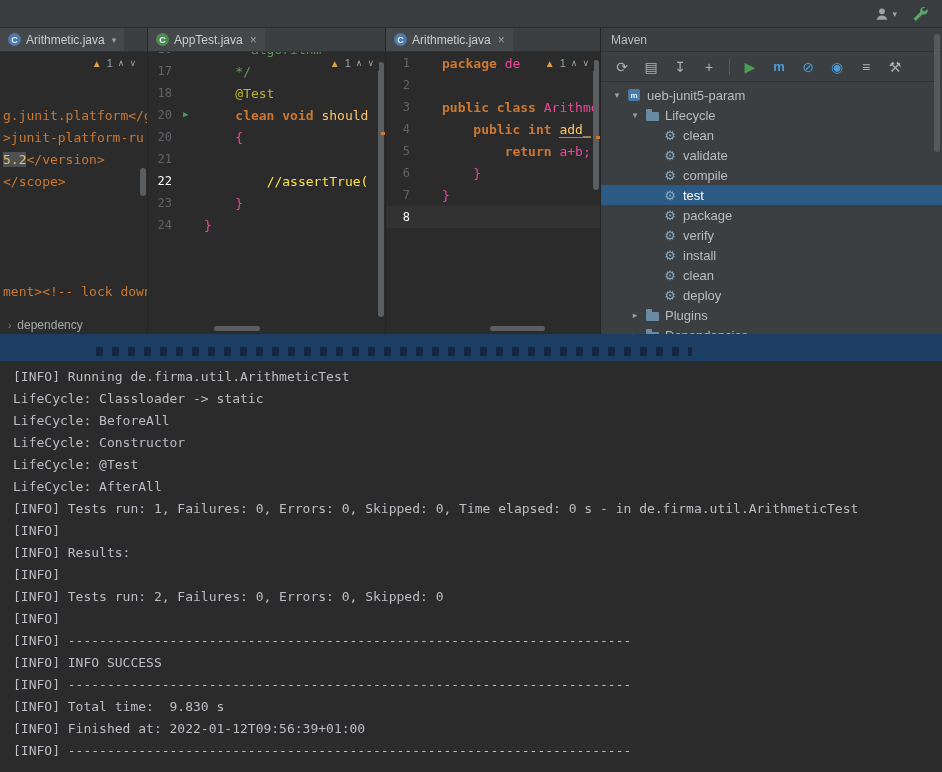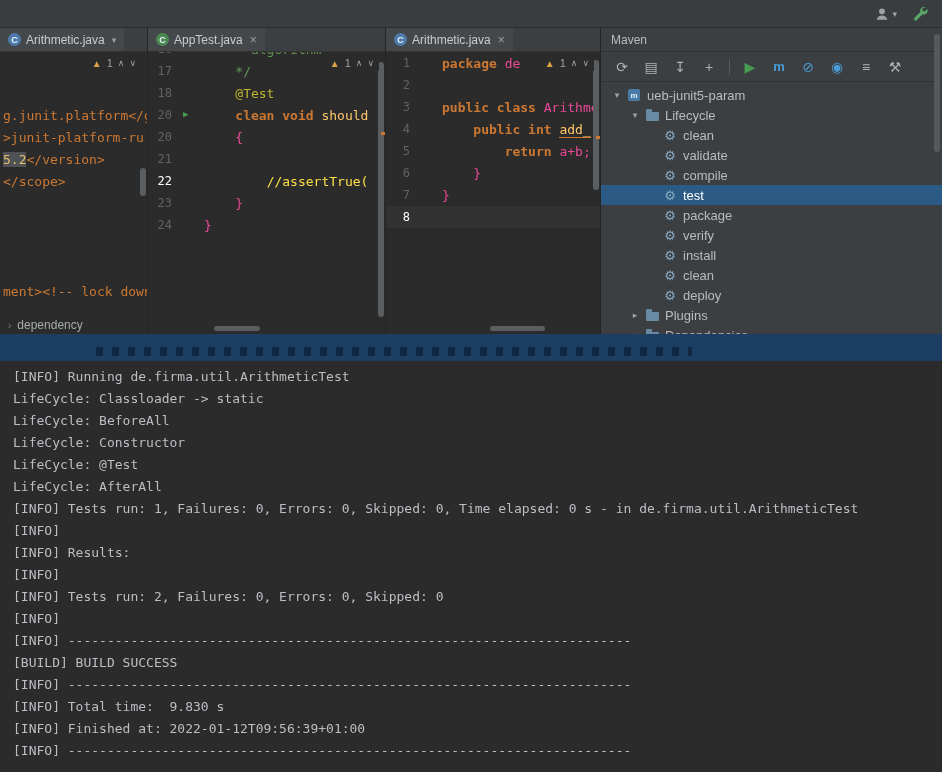--- a/index.html
+++ b/index.html
@@ -347,21 +347,21 @@
         <div class="console-line">LifeCycle: Constructor</div>
         <div class="console-line">LifeCycle: @Test</div>
         <div class="console-line">LifeCycle: AfterAll</div>
         <div class="console-line">[INFO] Tests run: 1, Failures: 0, Errors: 0, Skipped: 0, Time elapsed: 0 s - in de.firma.util.ArithmeticTest</div>
         <div class="console-line">[INFO] </div>
         <div class="console-line">[INFO] Results:</div>
         <div class="console-line">[INFO] </div>
         <div class="console-line">[INFO] Tests run: 2, Failures: 0, Errors: 0, Skipped: 0</div>
         <div class="console-line">[INFO] </div>
         <div class="console-line">[INFO] ------------------------------------------------------------------------</div>
-        <div class="console-line">[BUILD] BUILD SUCCESS</div>
+        <div class="console-line">[INFO] INFO SUCCESS</div>
         <div class="console-line">[INFO] ------------------------------------------------------------------------</div>
         <div class="console-line">[INFO] Total time:  9.830 s</div>
         <div class="console-line">[INFO] Finished at: 2022-01-12T09:56:39+01:00</div>
         <div class="console-line">[INFO] ------------------------------------------------------------------------</div>
       </div>
   </div>
 
 </div>
 
 </body></html>

